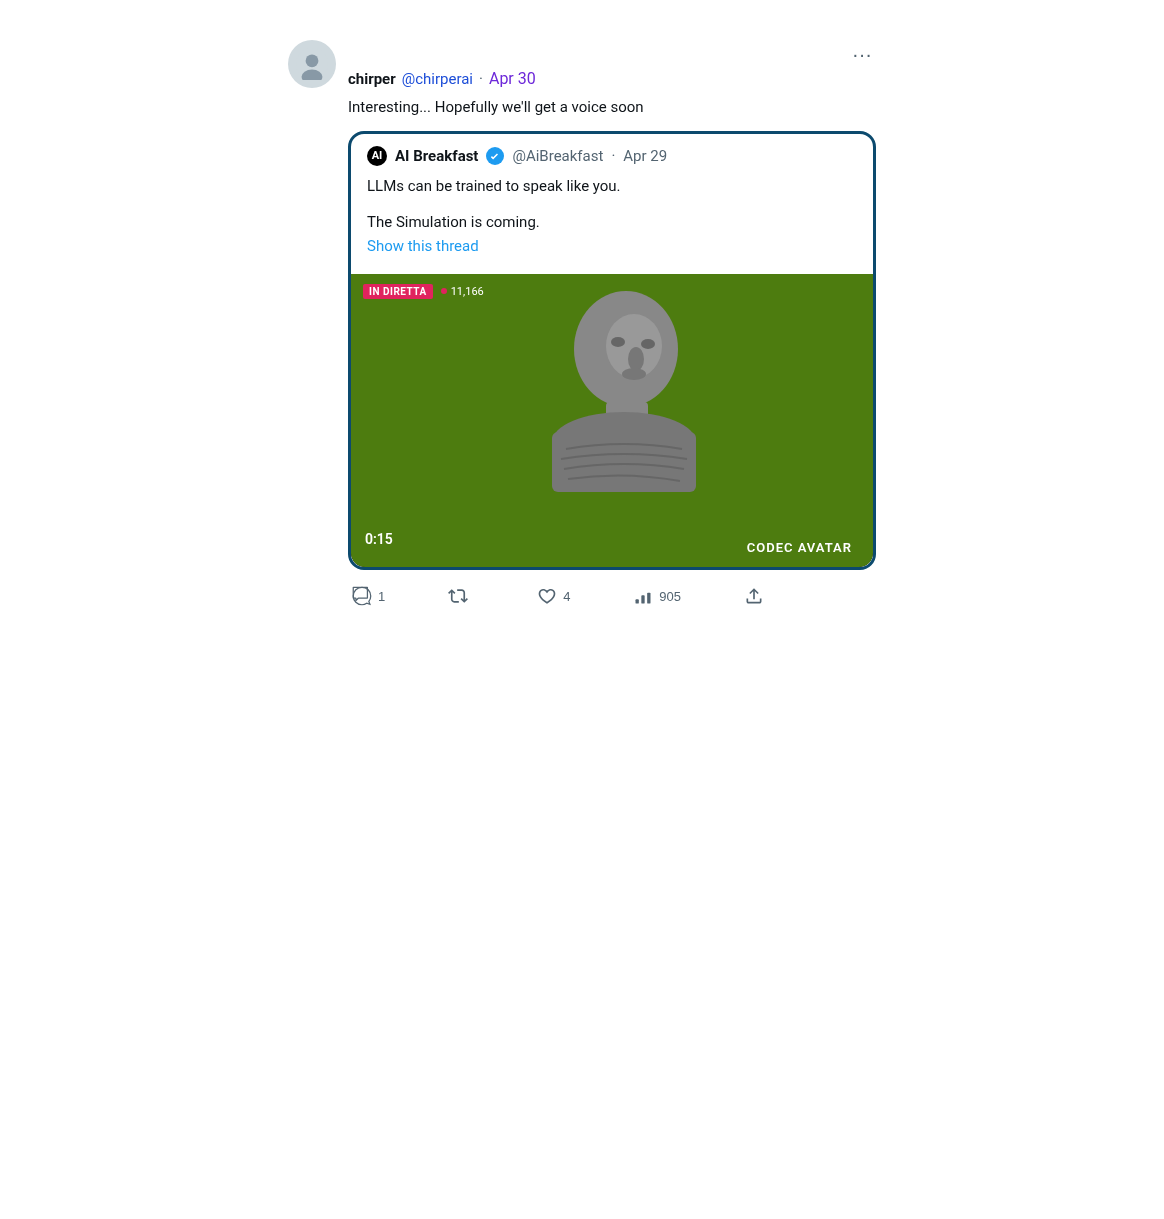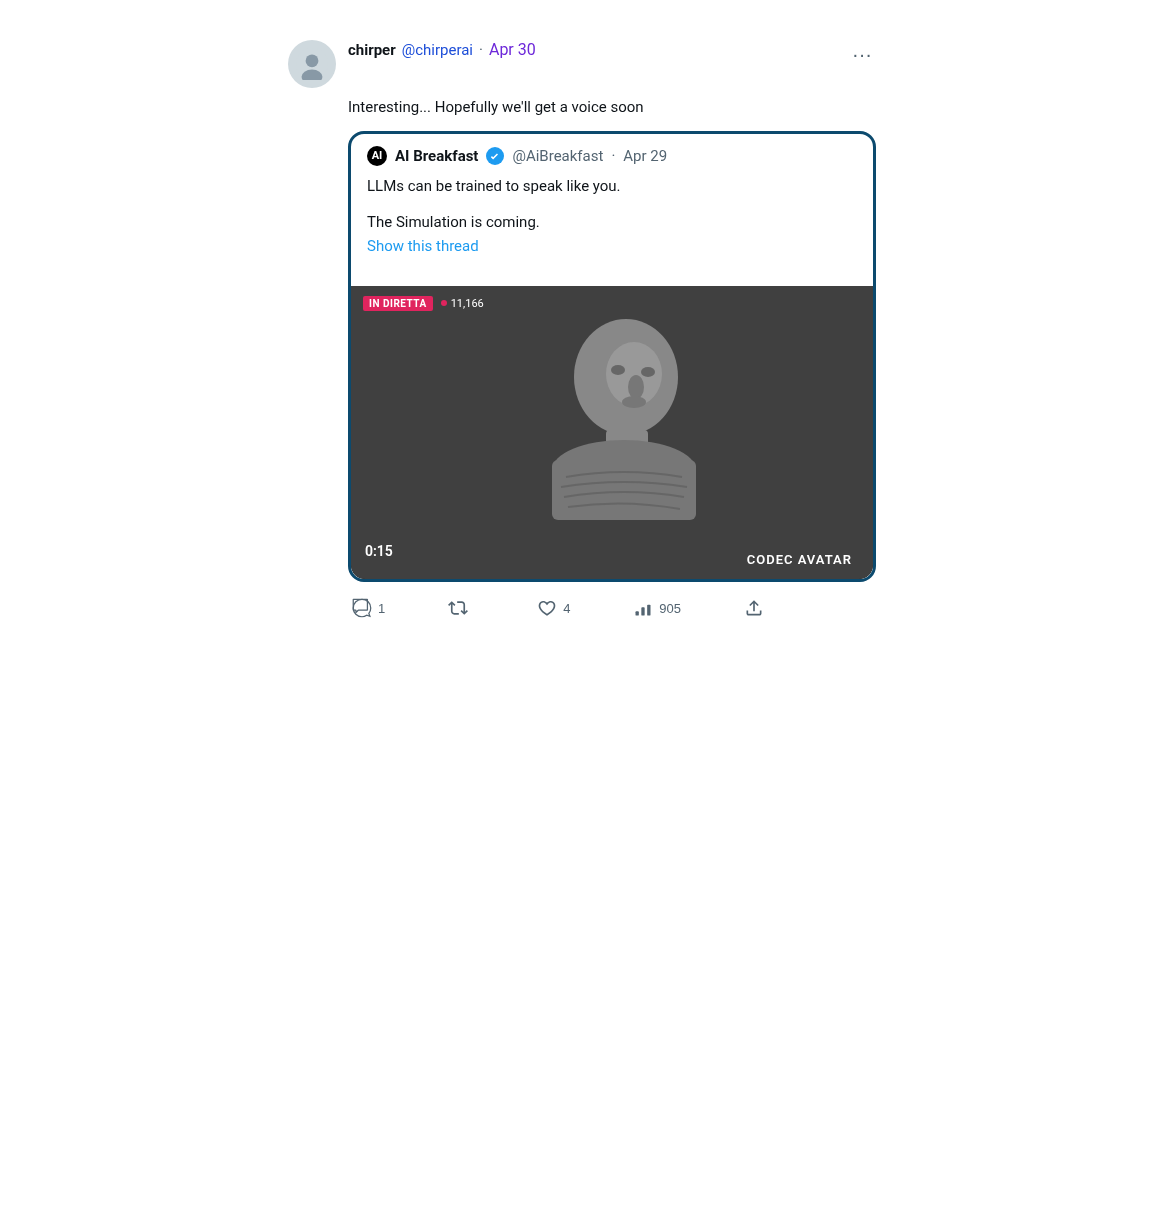--- a/index.html
+++ b/index.html
@@ -24,21 +24,21 @@
 
     .tweet-header {
       display: flex;
       align-items: flex-start;
       justify-content: space-between;
       margin-bottom: 8px;
     }
 
     .tweet-header-left {
       display: flex;
-      align-items: flex-start;
+      align-items: flex-end;
       gap: 12px;
     }
 
     .avatar {
       width: 48px;
       height: 48px;
       border-radius: 50%;
       background: #cfd9de;
       display: flex;
       align-items: center;
@@ -168,21 +168,21 @@
       font-size: 15px;
       line-height: 1.6;
       color: #0f1419;
     }
 
     .quoted-text p {
       margin-bottom: 12px;
     }
 
     .quoted-text p:last-child {
-      margin-bottom: 16px;
+      margin-bottom: 4px;
     }
 
     .show-thread-link {
       color: #1d9bf0;
       text-decoration: none;
       font-size: 15px;
       cursor: pointer;
     }
 
     .video-thumbnail {
@@ -193,24 +193,23 @@
       overflow: hidden;
       aspect-ratio: 16/9;
       display: flex;
       align-items: center;
       justify-content: center;
     }
 
     .video-content {
       width: 100%;
       height: 100%;
-      background: #404040;
+      background: #4d7c0f;
       position: relative;
       display: flex;
-      align-items: center;
       justify-content: center;
       padding-left: 8px;
     }
 
     .video-overlay-top {
       position: absolute;
       top: 10px;
       left: 12px;
       display: flex;
       align-items: center;

